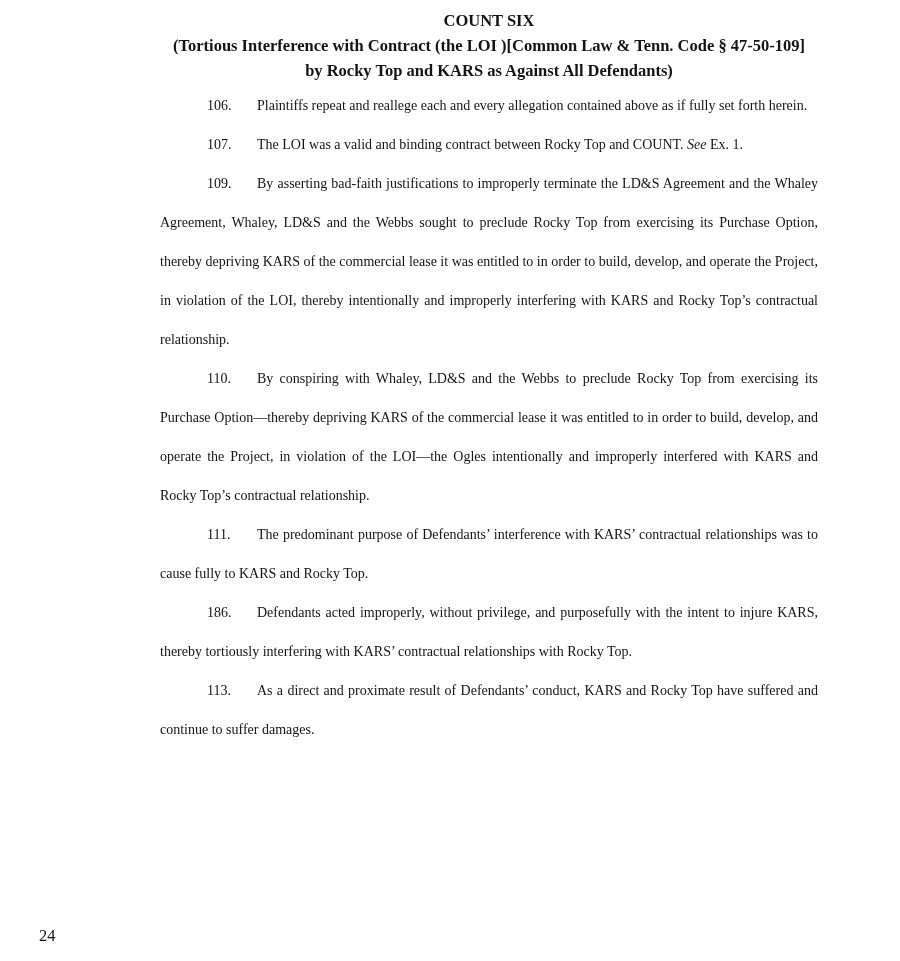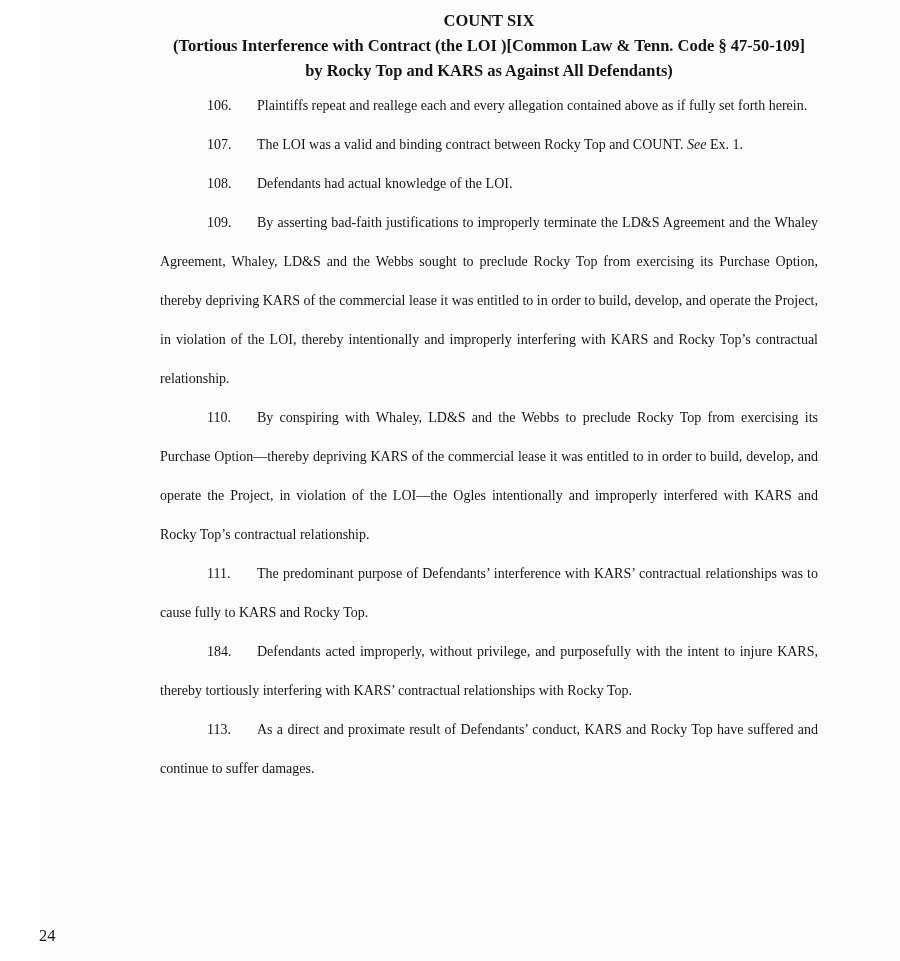--- a/index.html
+++ b/index.html
@@ -68,29 +68,28 @@
     <div class="hline">(Tortious Interference with Contract (the LOI )[Common Law &amp; Tenn. Code § 47-50-109]</div>
     <div class="hline">by Rocky Top and KARS as Against All Defendants)</div>
   </div>
 
   <div class="body-text">
 
     <p class="para"><span class="pnum">106.</span><span>Plaintiffs repeat and reallege each and every allegation contained above as if fully set forth herein.</span></p>
 
     <p class="para"><span class="pnum">107.</span><span>The LOI was a valid and binding contract between Rocky Top and COUNT.  </span><i>See</i><span> Ex. 1.</span></p>
 
-    <p class="para"><span class="pnum">108.</span><span>Defendants had actual knowledge of the LOI.</span></p>
 
     <p class="para"><span class="pnum">109.</span><span>By asserting bad-faith justifications to improperly terminate the LD&amp;S Agreement and the Whaley Agreement, Whaley, LD&amp;S and the Webbs sought to preclude Rocky Top from exercising its Purchase Option, thereby depriving KARS of the commercial lease it was entitled to in order to build, develop, and operate the Project, in violation of the LOI, thereby intentionally and improperly interfering with KARS and Rocky Top’s contractual relationship.</span></p>
 
     <p class="para"><span class="pnum">110.</span><span>By conspiring with Whaley, LD&amp;S and the Webbs to preclude Rocky Top from exercising its Purchase Option—thereby depriving KARS of the commercial lease it was entitled to in order to build, develop, and operate the Project, in violation of the LOI—the Ogles intentionally and improperly interfered with KARS and Rocky Top’s contractual relationship.</span></p>
 
     <p class="para"><span class="pnum">111.</span><span>The predominant purpose of Defendants’ interference with KARS’ contractual relationships was to cause fully to KARS and Rocky Top.</span></p>
 
-    <p class="para"><span class="pnum">184.</span><span>Defendants acted improperly, without privilege, and purposefully with the intent to injure KARS, thereby tortiously interfering with KARS’ contractual relationships with Rocky Top.</span></p>
+    <p class="para"><span class="pnum">186.</span><span>Defendants acted improperly, without privilege, and purposefully with the intent to injure KARS, thereby tortiously interfering with KARS’ contractual relationships with Rocky Top.</span></p>
 
     <p class="para"><span class="pnum">113.</span><span>As a direct and proximate result of Defendants’ conduct, KARS and Rocky Top have suffered and continue to suffer damages.</span></p>
 
   </div>
 
   <div class="page-number">24</div>
 
   <div class="artifact" id="art1"></div>
   <div class="artifact" id="art1b"></div>
   <div class="artifact" id="art2"></div>

